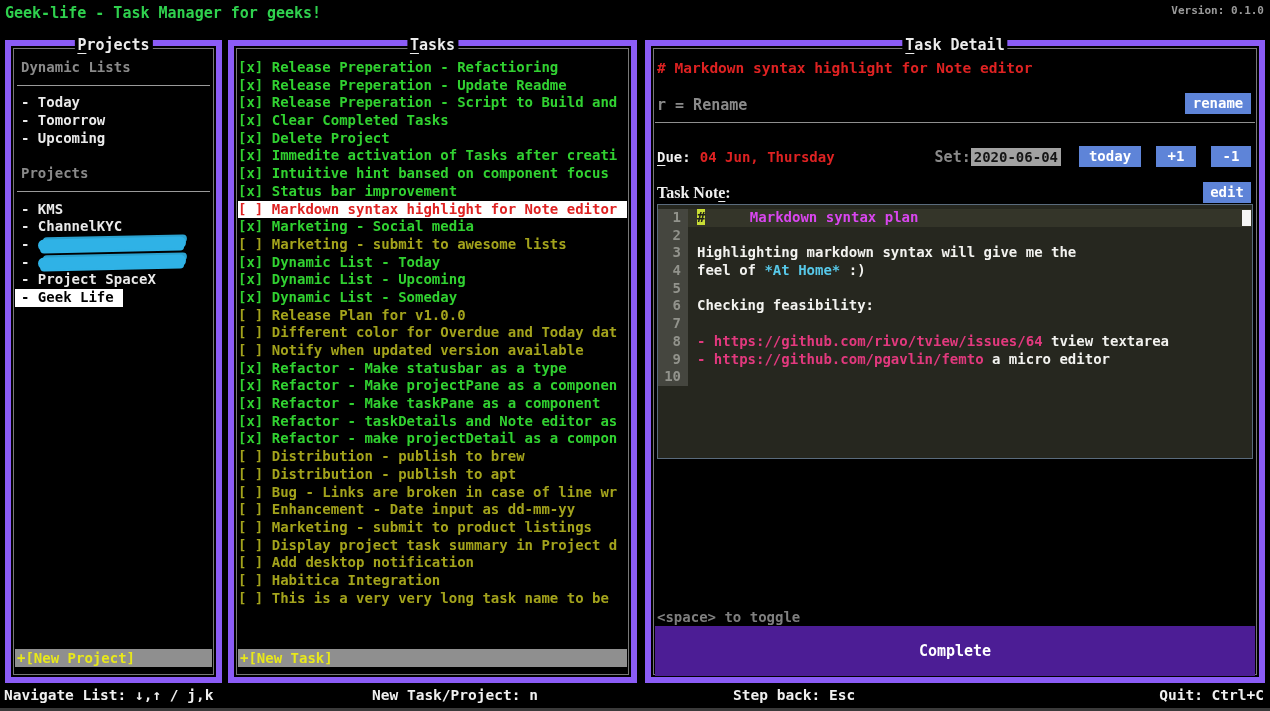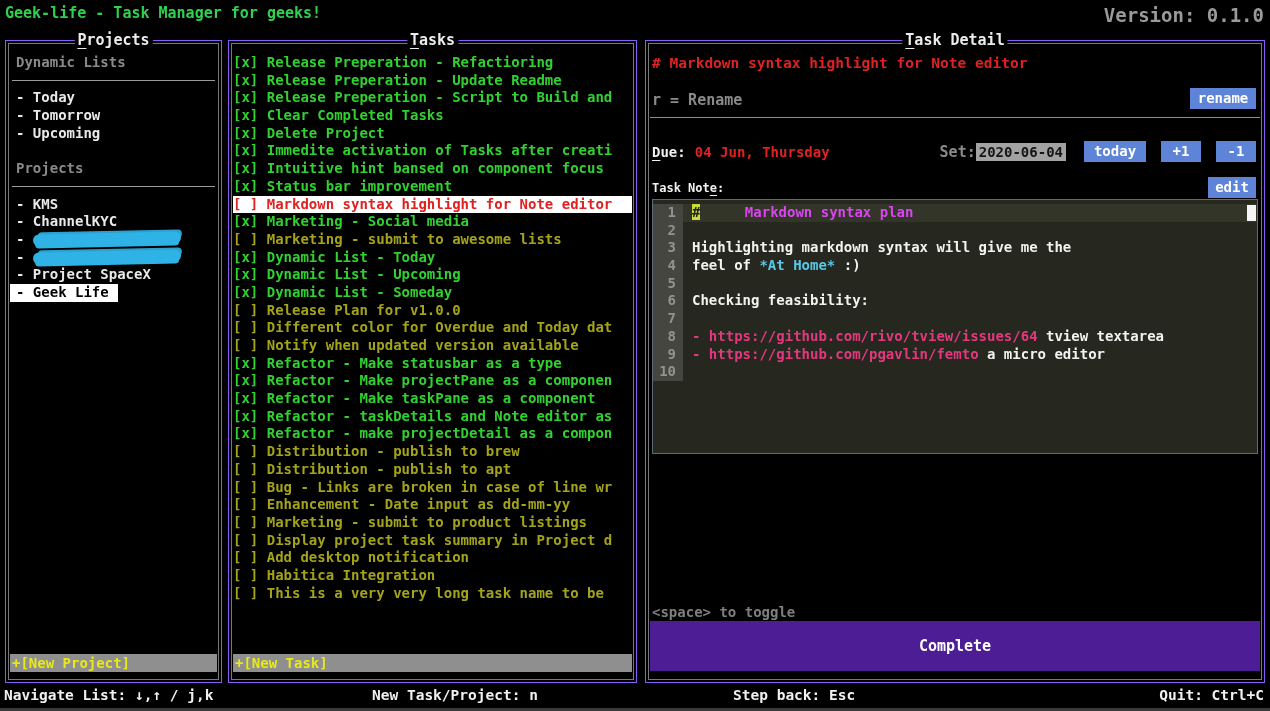--- a/index.html
+++ b/index.html
@@ -6,26 +6,26 @@
   html,body { margin:0; padding:0; }
   body {
     width:1270px; height:711px; background:#000; position:relative; overflow:hidden;
     font-family:"DejaVu Sans Mono", monospace; font-weight:bold;
   }
   u { text-decoration:underline; text-underline-offset:3px; }
 
   
   .appbar { position:absolute; top:0; left:0; right:0; height:38px; }
   .app-title { position:absolute; left:5px; top:4px; color:#2fd14e; font-size:15px; white-space:pre; }
-  .app-version { position:absolute; right:6px; top:4px; color:#9a9a9a; font-size:19px; }
+  .app-version { position:absolute; right:6px; top:4px; color:#9a9a9a; font-size:11px; }
 
   
   .panel {
     position:absolute; top:40px; height:643px; background:#000;
-    border:1px solid #8b5cf6;
+    border:6px solid #8b5cf6;
     box-shadow: inset 0 0 0 2px #000, inset 0 0 0 3px #787878;
   }
   .panel-projects { left:5px;   width:217px; }
   .panel-tasks    { left:228px; width:409px; }
   .panel-detail   { left:645px; width:620px; }
   .panel-title {
     position:absolute; top:-10px; left:50%; transform:translateX(-50%);
     background:#000; padding:0 3px; color:#ececec; font-size:15px; white-space:pre; z-index:2;
   }
   .panel-body { position:absolute; left:4px; right:4px; top:4px; bottom:4px; padding-top:9px; overflow:hidden; }
@@ -61,21 +61,21 @@
   .d-sep { position:absolute; top:76px; left:4px; right:4px; border-top:1px solid #8f8f8f; }
   .d-due-row { position:absolute; top:100px; left:6px; right:8px; height:21px; display:flex; align-items:center; font-size:14px; }
   .due-label { color:#f0f0f0; white-space:pre; }
   .due-value { color:#de2222; margin-left:9px; white-space:pre; }
   .set-label { margin-left:auto; }
   .date-input { background:#a2a2a2; color:#151515; padding:1px 3px; font-size:14px; }
   .btn-today { width:62px; margin-left:18px; }
   .btn-plus  { width:40px; margin-left:15px; }
   .btn-minus { width:40px; margin-left:15px; }
   .d-note-row { position:absolute; top:136px; left:6px; right:8px; height:21px; }
-  .note-label { color:#f0f0f0; font-size:12px; line-height:21px; }
+  .note-label { color:#f0f0f0; font-size:16px; line-height:21px;font-family:Liberation Serif, serif; }
   .btn-edit { position:absolute; top:0; right:0; width:48px; }
   .editor {
     position:absolute; top:158px; left:6px; right:6px; height:255px;
     border:1px solid #5a6b7c; background:#26271f; overflow:hidden; padding-top:4px;
   }
   .ed-row { display:flex; height:17.7px; line-height:17.7px; font-size:14px; }
   .ed-gutter { flex:none; width:30px; background:#45463f; color:#92938c; text-align:right; padding-right:7px; }
   .ed-content { flex:1; padding-left:9px; white-space:pre; }
   .ed-row.current .ed-content { background:#343529; }
   .seg-plain  { color:#f2f2ef; }

